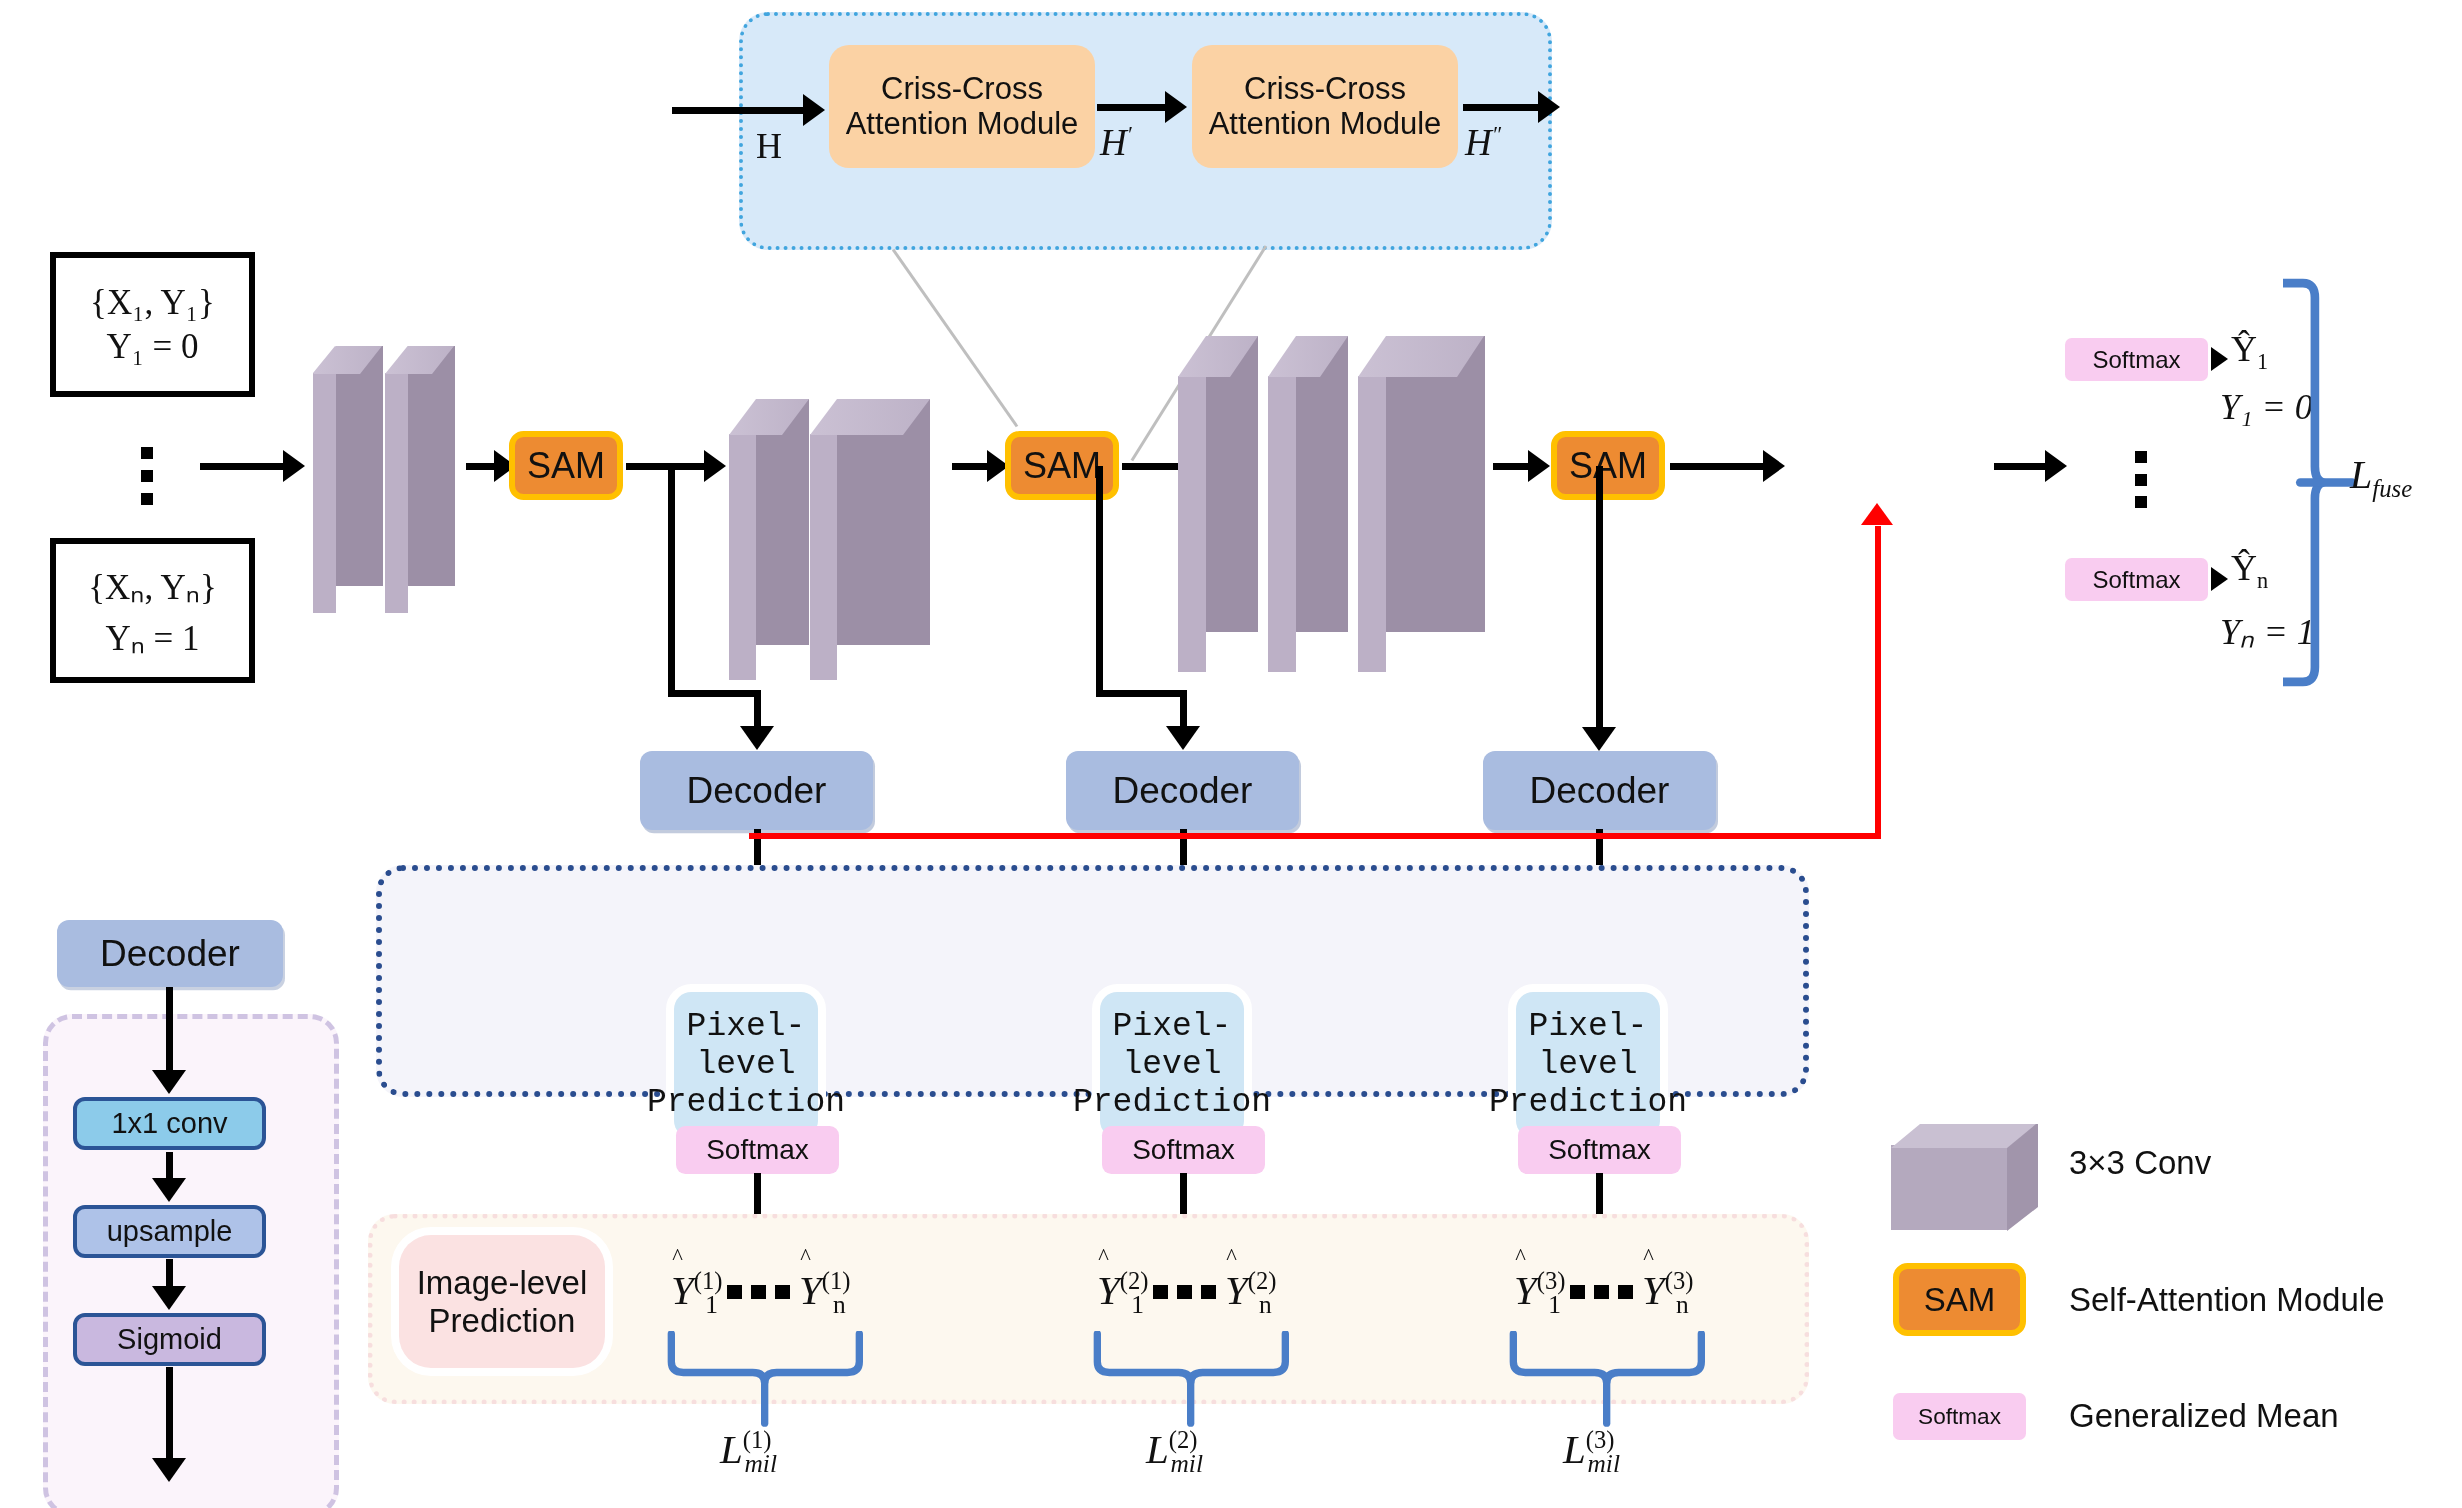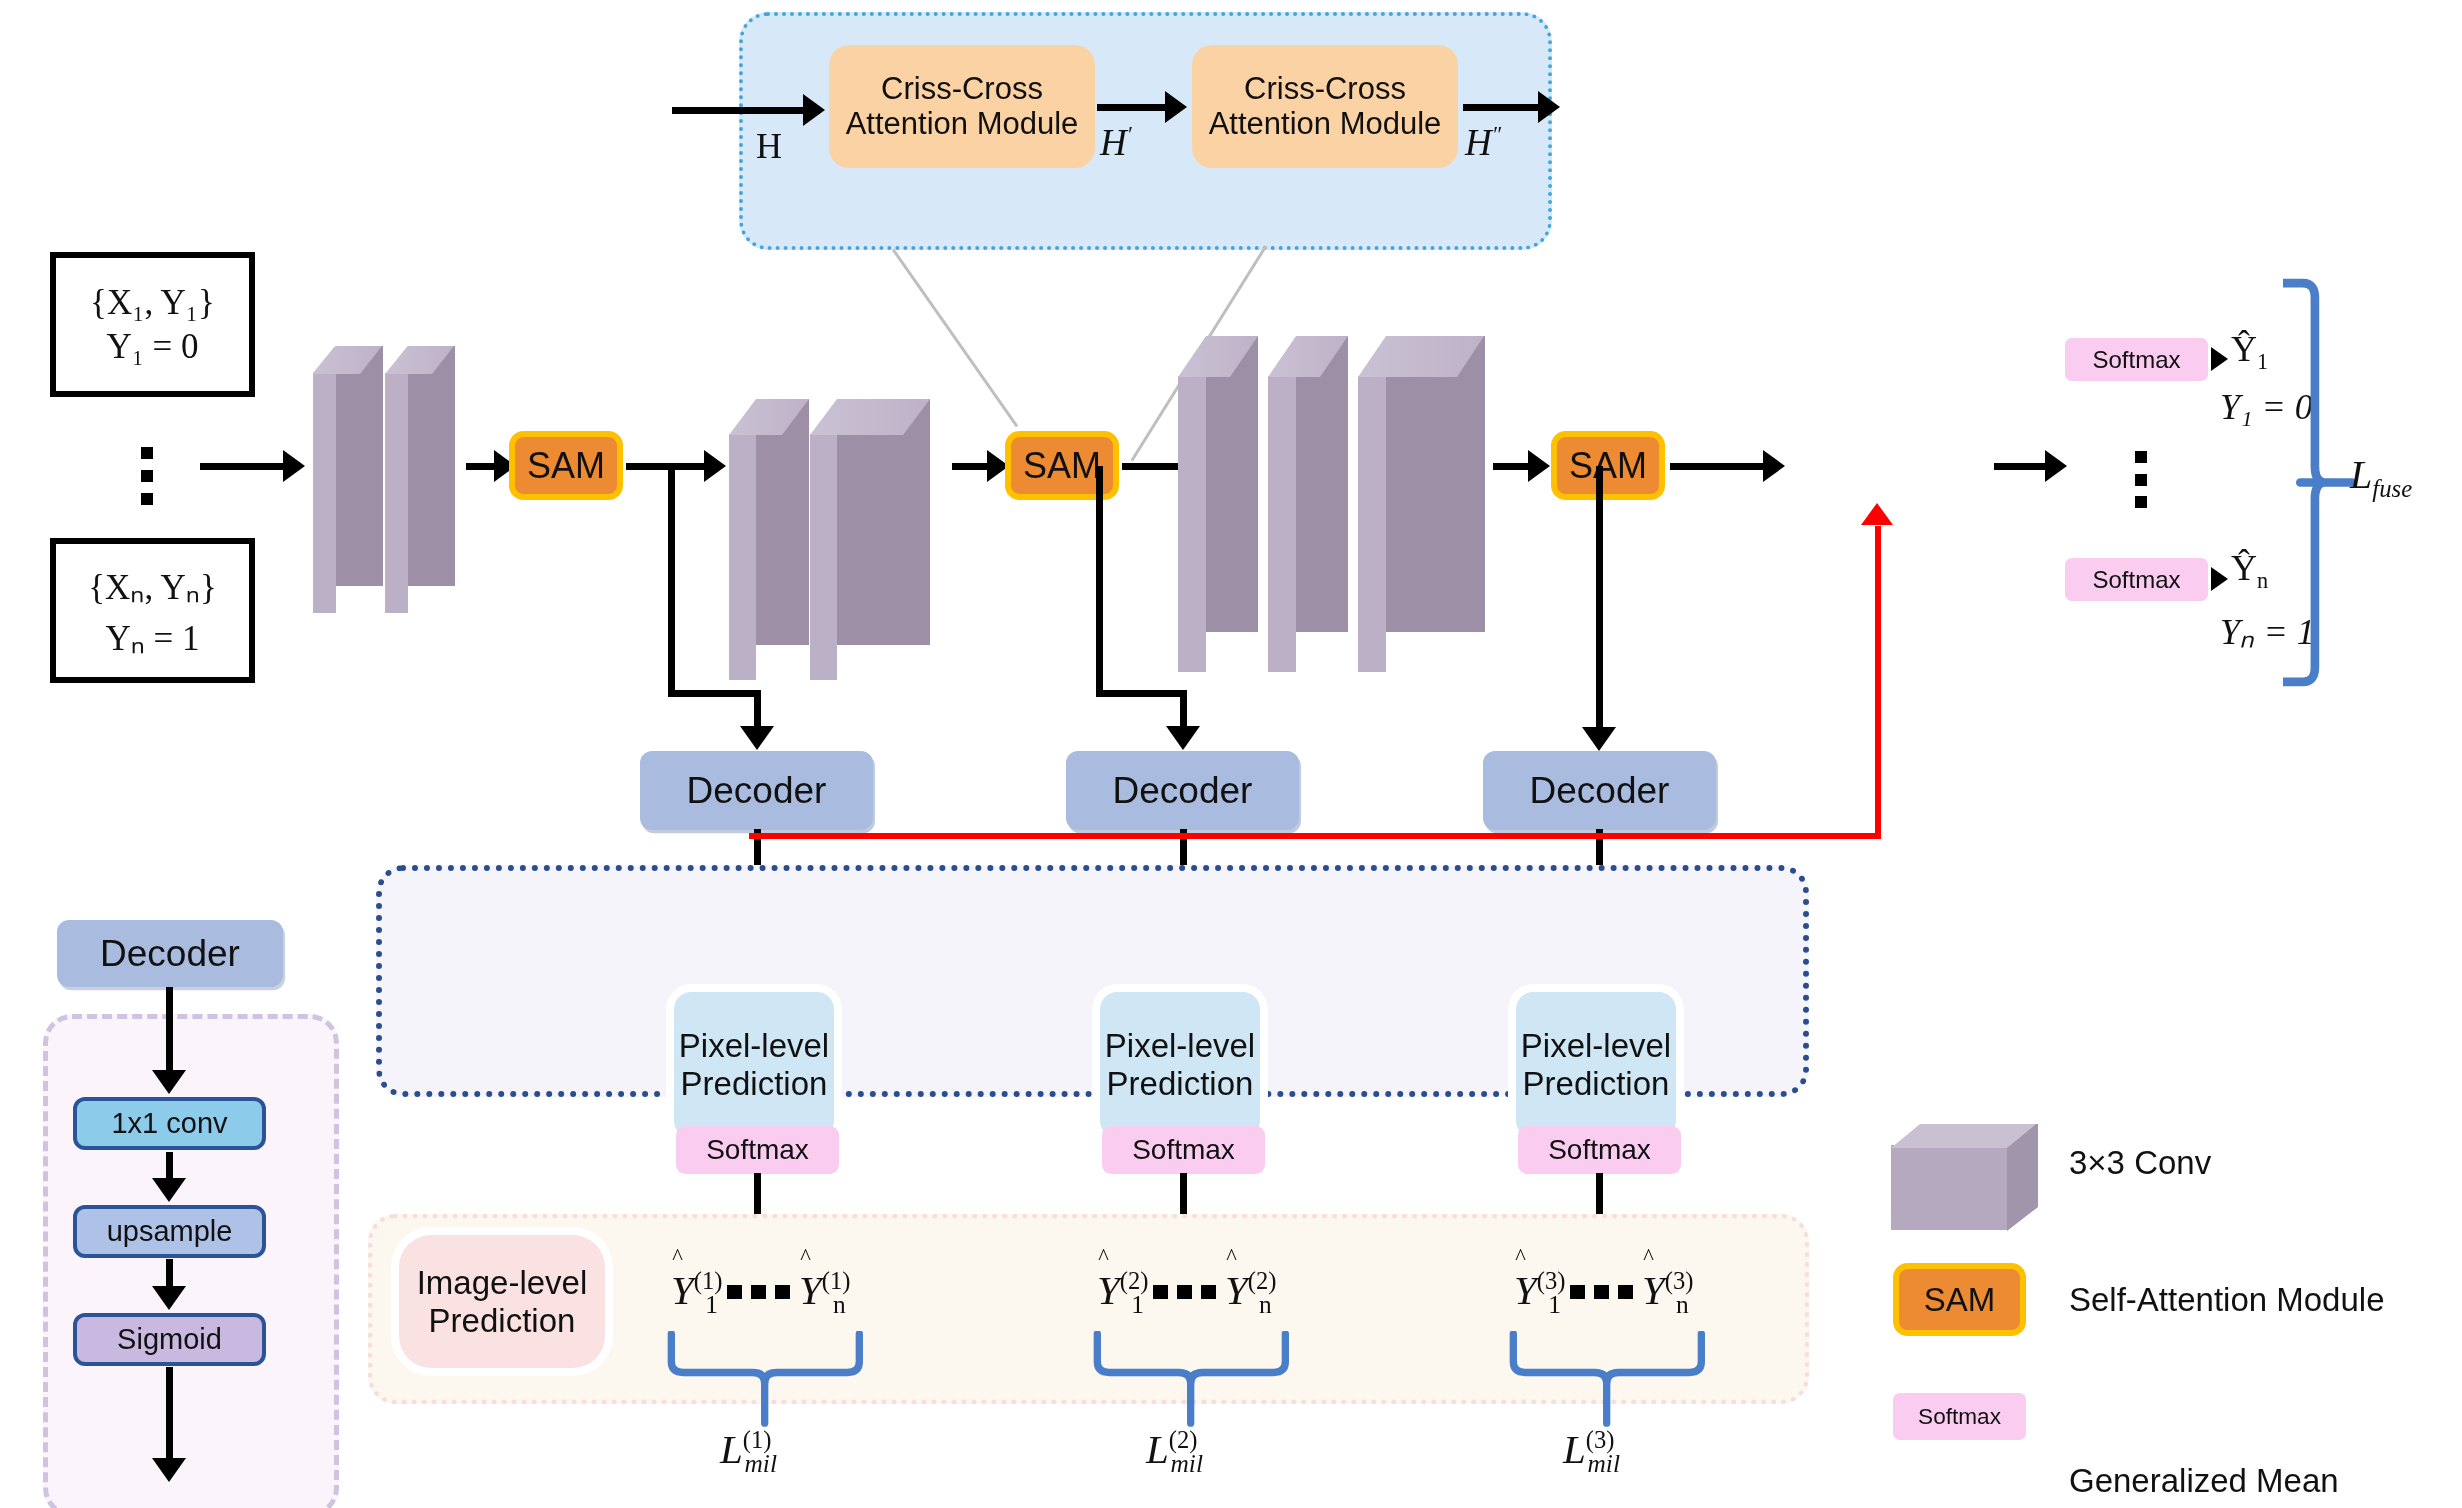--- a/index.html
+++ b/index.html
@@ -27,22 +27,22 @@
   }
   .fusion{
     width:213px;height:79px;background:#F89B9B;border-radius:12px;
     font-size:39px;color:#111;
   }
   .decoder{
     width:233px;height:79px;background:#A9BCE0;border-radius:12px;
     font-size:37px;color:#111;box-shadow:2px 3.3px 0 rgba(120,140,180,.45);
   }
   .plp{
-    width:160px;height:146px;background:#CFE6F5;border-radius:17.3px;
-    font-size:33px;color:#111;line-height:1.15;box-shadow:0 0 0 8px #fff;
+    width:144px;height:146px;background:#CFE6F5;border-radius:17.3px;
+    font-size:33px;color:#111;line-height:1.15;box-shadow:0 0 0 8px #fff;font-family:Liberation Mono, monospace;
   }
   .softmax{
     width:163px;height:48px;background:#F9CCF0;border-radius:9.3px;
     font-size:28px;color:#111;
   }
   .softmax-sm{
     width:143px;height:43px;background:#F9CCF0;border-radius:6.7px;
     font-size:24px;color:#111;
   }
   .inbox{
@@ -383,16 +383,16 @@
     <div style="position:absolute;left:0;top:21px;width:116px;height:85px;background:#B4A9BE;"></div>
     <div style="position:absolute;left:0;top:0;width:146px;height:24px;background:#C9C0D2;clip-path:polygon(29px 0,146px 0,117px 24px,0 24px);"></div>
     <div style="position:absolute;left:116px;top:0;width:31px;height:107px;background:#A195AB;clip-path:polygon(29px 0,31px 0,31px 83px,0 107px,0 24px);"></div>
   </div>
   <div class="abs legend-txt" style="left:2069px;top:1144px;">3×3 Conv</div>
 
   <div class="abs ctr sam" style="left:1893px;top:1263px;width:133px;height:73px;font-size:33px;">SAM</div>
   <div class="abs legend-txt" style="left:2069px;top:1281px;">Self-Attention Module</div>
 
   <div class="abs ctr softmax-sm" style="left:1893px;top:1393px;width:133px;height:47px;font-size:22.6px;">Softmax</div>
-  <div class="abs legend-txt" style="left:2069px;top:1462px;text-align:right;">Generalized Mean</div>
+  <div class="abs legend-txt" style="left:2069px;top:1397px;text-align:right;">Generalized Mean</div>
 
 </div>
 
 
 </body></html>

